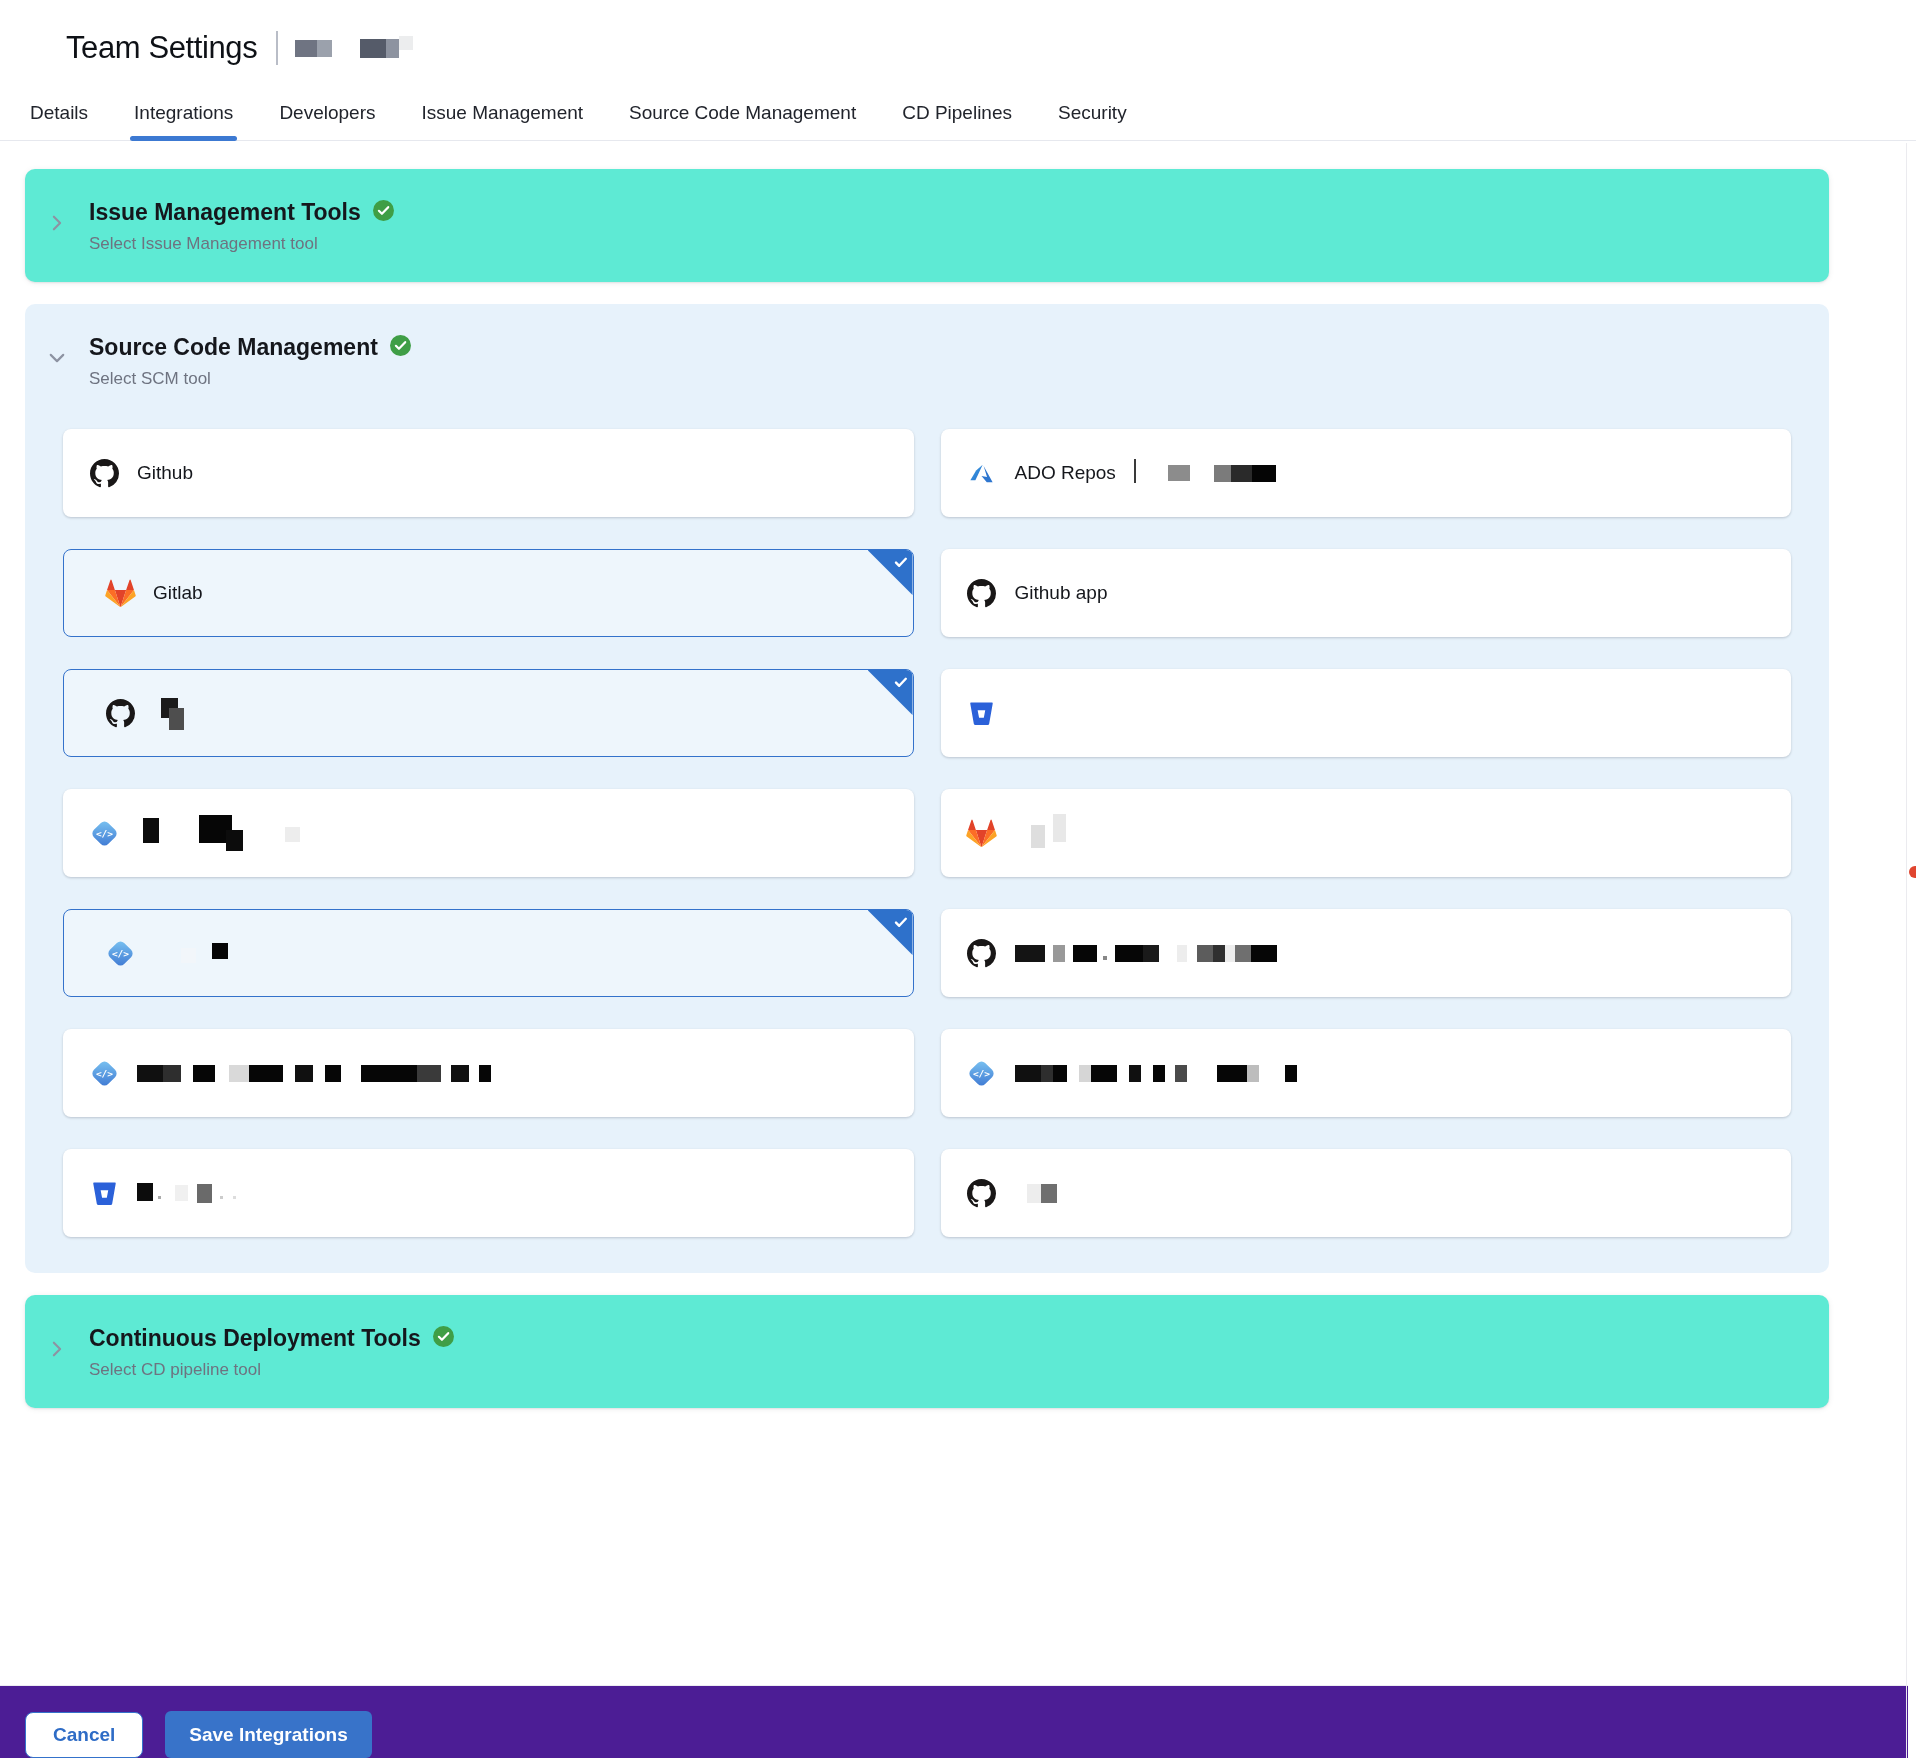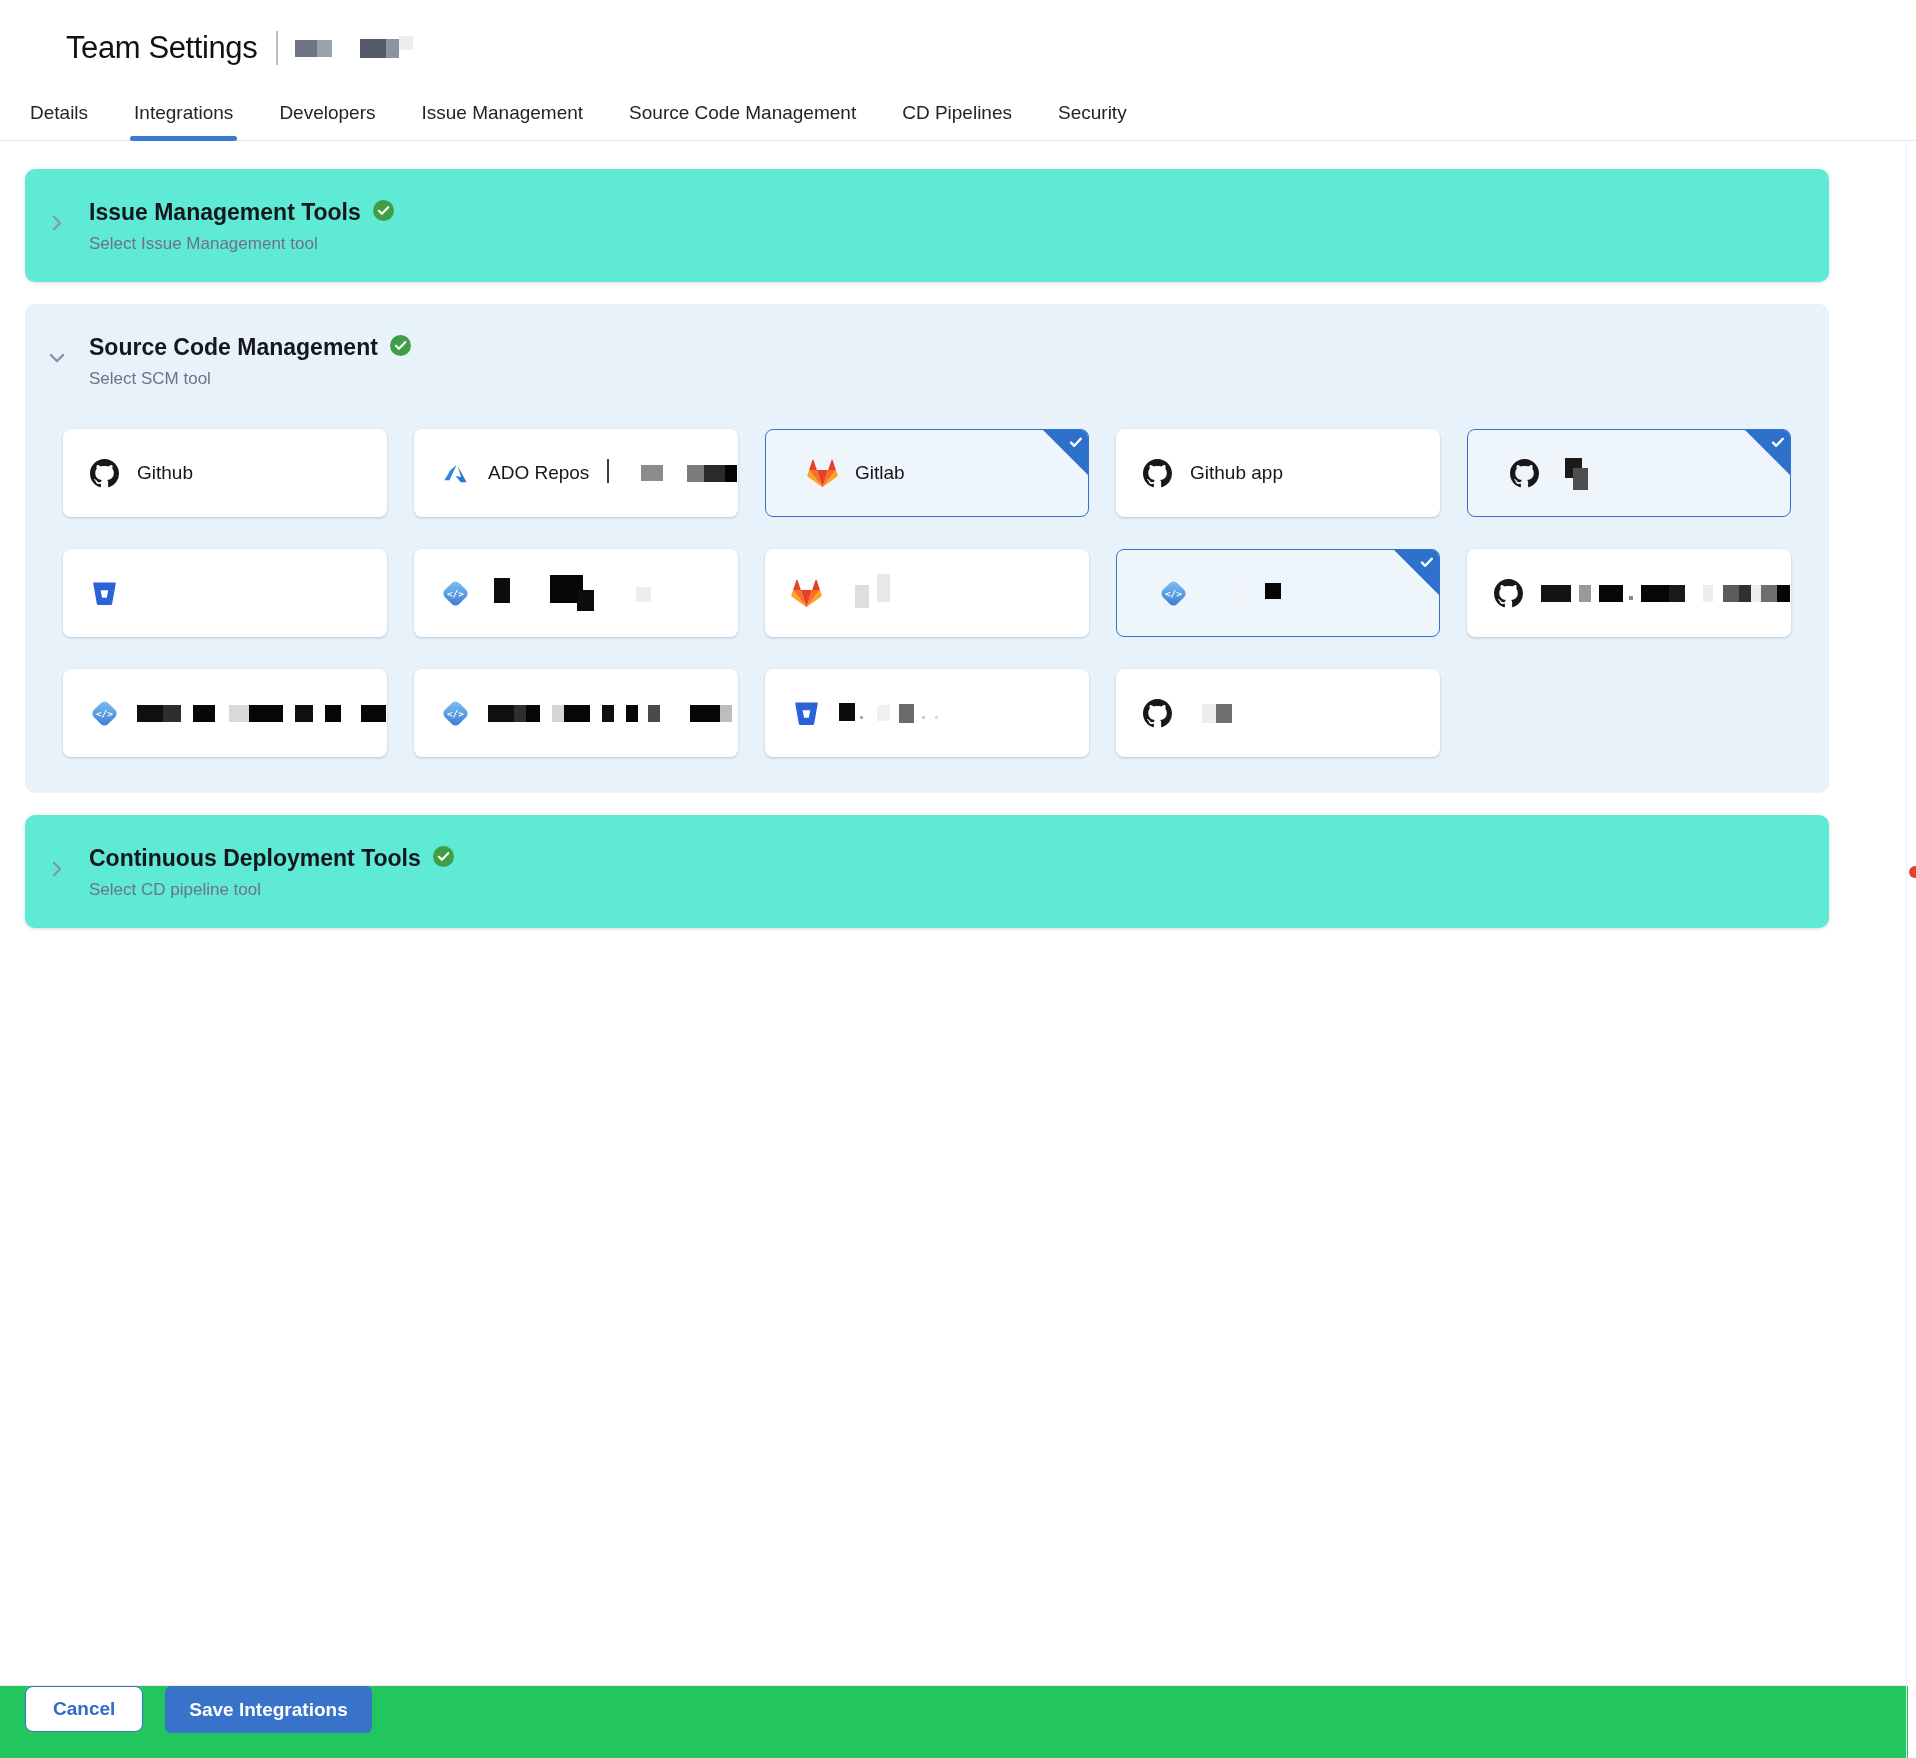--- a/index.html
+++ b/index.html
@@ -23,35 +23,35 @@
   .content { padding:28px 0 0 25px; width:1829px; }
   .panel { border-radius:10px; margin-bottom:22px; width:1804px; }
   .panel.plain { background:#5eead4; box-shadow:0 1px 2px rgba(16,24,40,.09), 0 1px 6px rgba(16,24,40,.07); }
   .panel.scm { background:#E7F2FB; padding-bottom:36px; }
   .panel-head { display:flex; padding:30px 30px 28px 0; cursor:pointer; }
   .chev-col { width:64px; display:flex; justify-content:center; align-items:flex-start; padding-top:14px; flex:none; }
   .panel-title-row { display:flex; align-items:center; gap:11px; }
   .panel-title { font-size:23px; font-weight:700; color:#15171c; }
   .panel-sub { font-size:17px; color:#6e7380; margin-top:8px; }
   
-  .scm-grid { display:grid; grid-template-columns:repeat(5,1fr); gap:32px 27px; margin:12px 38px 0; }
+  .scm-grid { display:grid; grid-template-columns:repeat(2,1fr); gap:32px 27px; margin:12px 38px 0; }
   .scm-card {
     position:relative; overflow:hidden; background:#ffffff; border-radius:8px; height:88px;
     display:flex; align-items:center; padding:0 24px; gap:17px;
     box-shadow:0 1px 3px rgba(16,24,40,.13), 0 1px 2px rgba(16,24,40,.08);
     border:1.5px solid transparent; font-size:19px; font-weight:500; cursor:pointer;
   }
   .scm-card.selected { background:#EEF6FC; border-color:#3472CB; box-shadow:none;padding-left:40px; }
   .card-icon { width:32px; height:32px; display:flex; align-items:center; justify-content:center; flex:none; }
   .card-label { white-space:nowrap; }
   .redactions { display:flex; align-items:center; }
   .corner { position:absolute; top:0; right:0; width:45px; height:45px; background:#2E71CB; clip-path:polygon(0 0,100% 0,100% 100%); }
   .corner svg { position:absolute; top:4px; right:4px; }
   
-  .footer { position:absolute; left:0; right:8px; bottom:0; height:73px; background:#22c55e; border-top:1px solid #ececf1; display:flex; align-items:flex-start; gap:22px; padding:0 25px; }
+  .footer { position:absolute; left:0; right:8px; bottom:0; height:73px; background:#4c1d95; border-top:1px solid #ececf1; display:flex; align-items:flex-end; gap:22px; padding:0 25px; }
   .btn { font-family:"Liberation Sans",sans-serif; font-size:19px; font-weight:700; cursor:pointer; }
   .btn-cancel { background:#fff; color:#2E6CC6; border:1.5px solid #3472CB; border-radius:8px; padding:11px 27px; }
   .btn-save { background:#3873C9; color:#fff; border:none; border-radius:6px; padding:12.5px 24px; }
   
   .scroll-track { position:absolute; top:143px; bottom:0; right:9px; width:1px; background:#ebebef; }
   .scroll-dot { position:absolute; top:866px; right:-5px; width:12px; height:12px; border-radius:50%; background:#E0452F; }
 </style>
 </head>
 <body>
 

